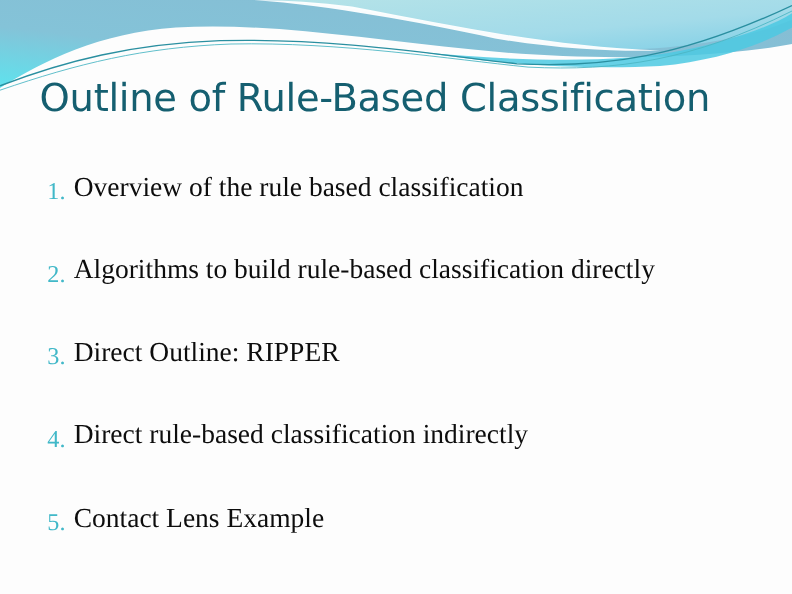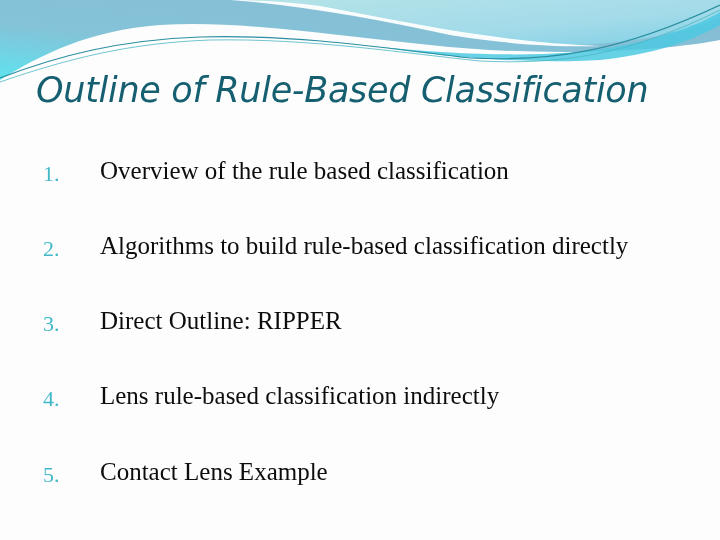--- a/index.html
+++ b/index.html
@@ -1,30 +1,30 @@
 <!DOCTYPE html>
 <html><head>
 <meta charset="utf-8">
 <style>
   html, body { margin:0; padding:0; }
   body { width:720px; height:540px; position:relative; overflow:hidden; background:#fdfdfd; }
   .bg { position:absolute; left:0; top:0; width:720px; height:540px; }
   .title {
     position:absolute; left:36px; top:70px;
     font-family:"DejaVu Sans", sans-serif; font-size:35px; color:#155f70;
-    letter-spacing:-0.3px; white-space:nowrap;font-style:italic;
+    letter-spacing:-0.3px; white-space:nowrap;
   }
   .list { position:absolute; left:0; top:0; width:720px; height:540px; }
   .item { position:absolute; left:0; height:40px; display:block; white-space:nowrap; }
   .num {
     position:absolute; left:43px; top:0;
     font-family:"Liberation Serif", serif; font-size:22px; color:#41b8c8;
   }
   .txt {
-    position:absolute; left:100px; top:-4px;
+    position:absolute; left:67px; top:-4px;
     font-family:"Liberation Serif", serif; font-size:25px; color:#0d0d0d;
   }
 </style>
 </head>
 <body>
 
 <svg class="bg" viewBox="0 0 720 540" xmlns="http://www.w3.org/2000/svg">
   <defs>
     <linearGradient id="gDark" x1="0" y1="1" x2="1" y2="0">
       <stop offset="0" stop-color="#5ee3ee"></stop>
@@ -62,19 +62,19 @@
   <div class="item" style="top:236px;">
     <span class="num">2.</span>
     <span class="txt">Algorithms to build rule-based classification directly</span>
   </div>
   <div class="item" style="top:311px;">
     <span class="num">3.</span>
     <span class="txt">Direct Outline: RIPPER</span>
   </div>
   <div class="item" style="top:386px;">
     <span class="num">4.</span>
-    <span class="txt">Lens rule-based classification indirectly</span>
+    <span class="txt">Direct rule-based classification indirectly</span>
   </div>
   <div class="item" style="top:462px;">
     <span class="num">5.</span>
     <span class="txt">Contact Lens Example</span>
   </div>
 </div>
 
 </body></html>

